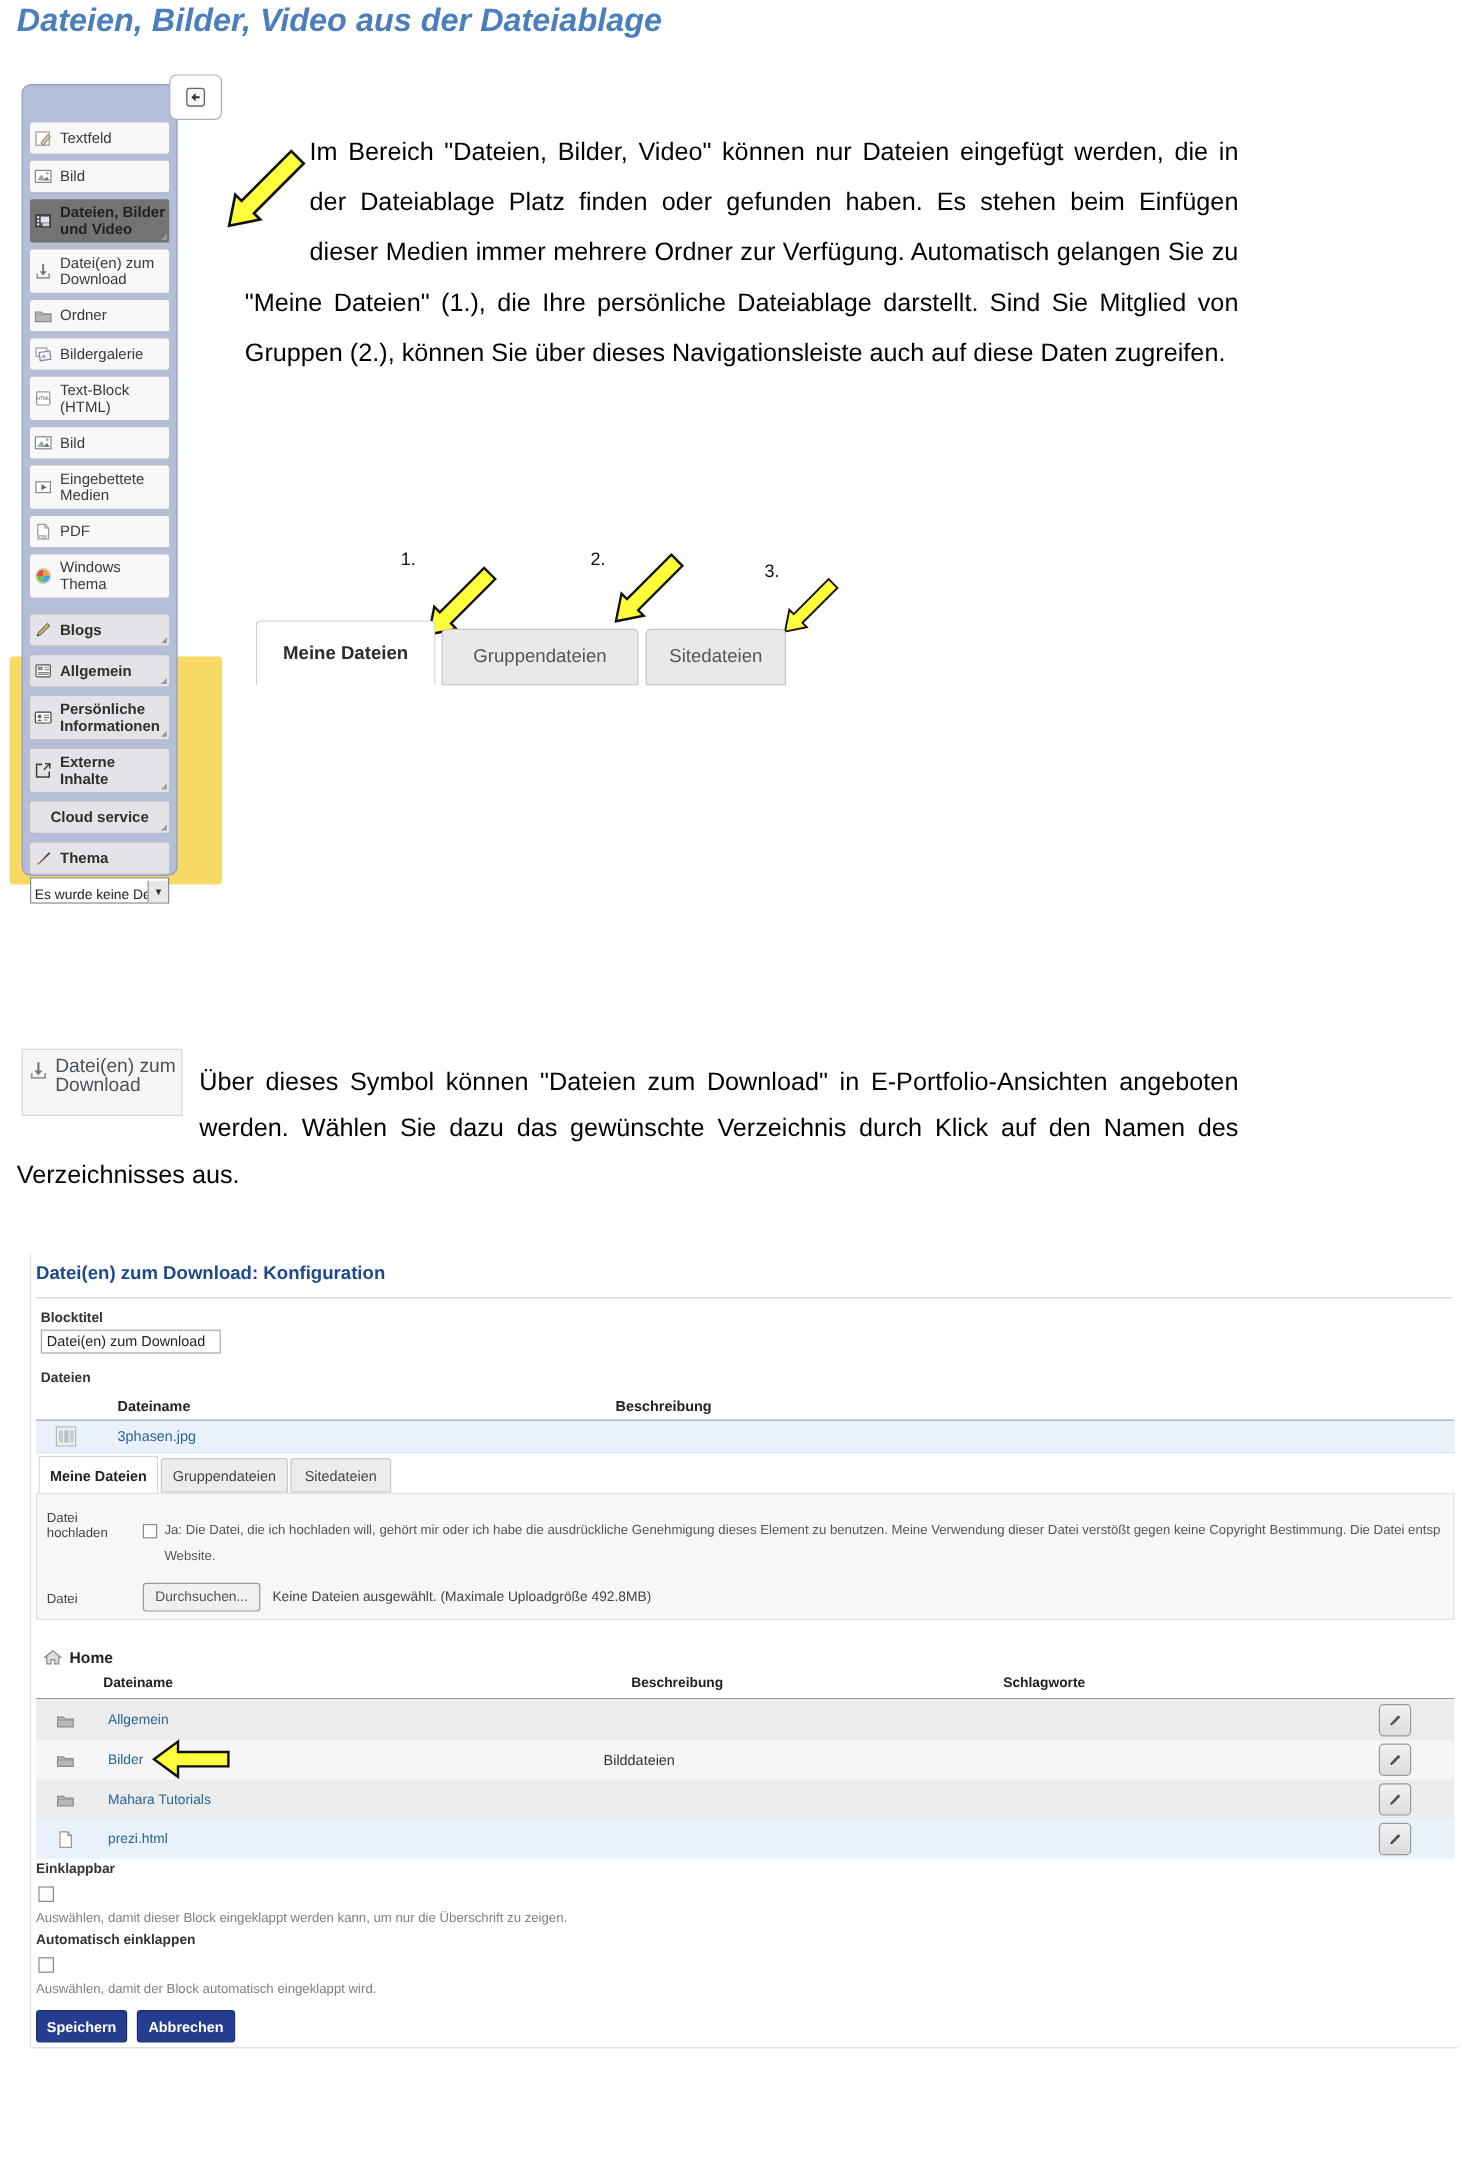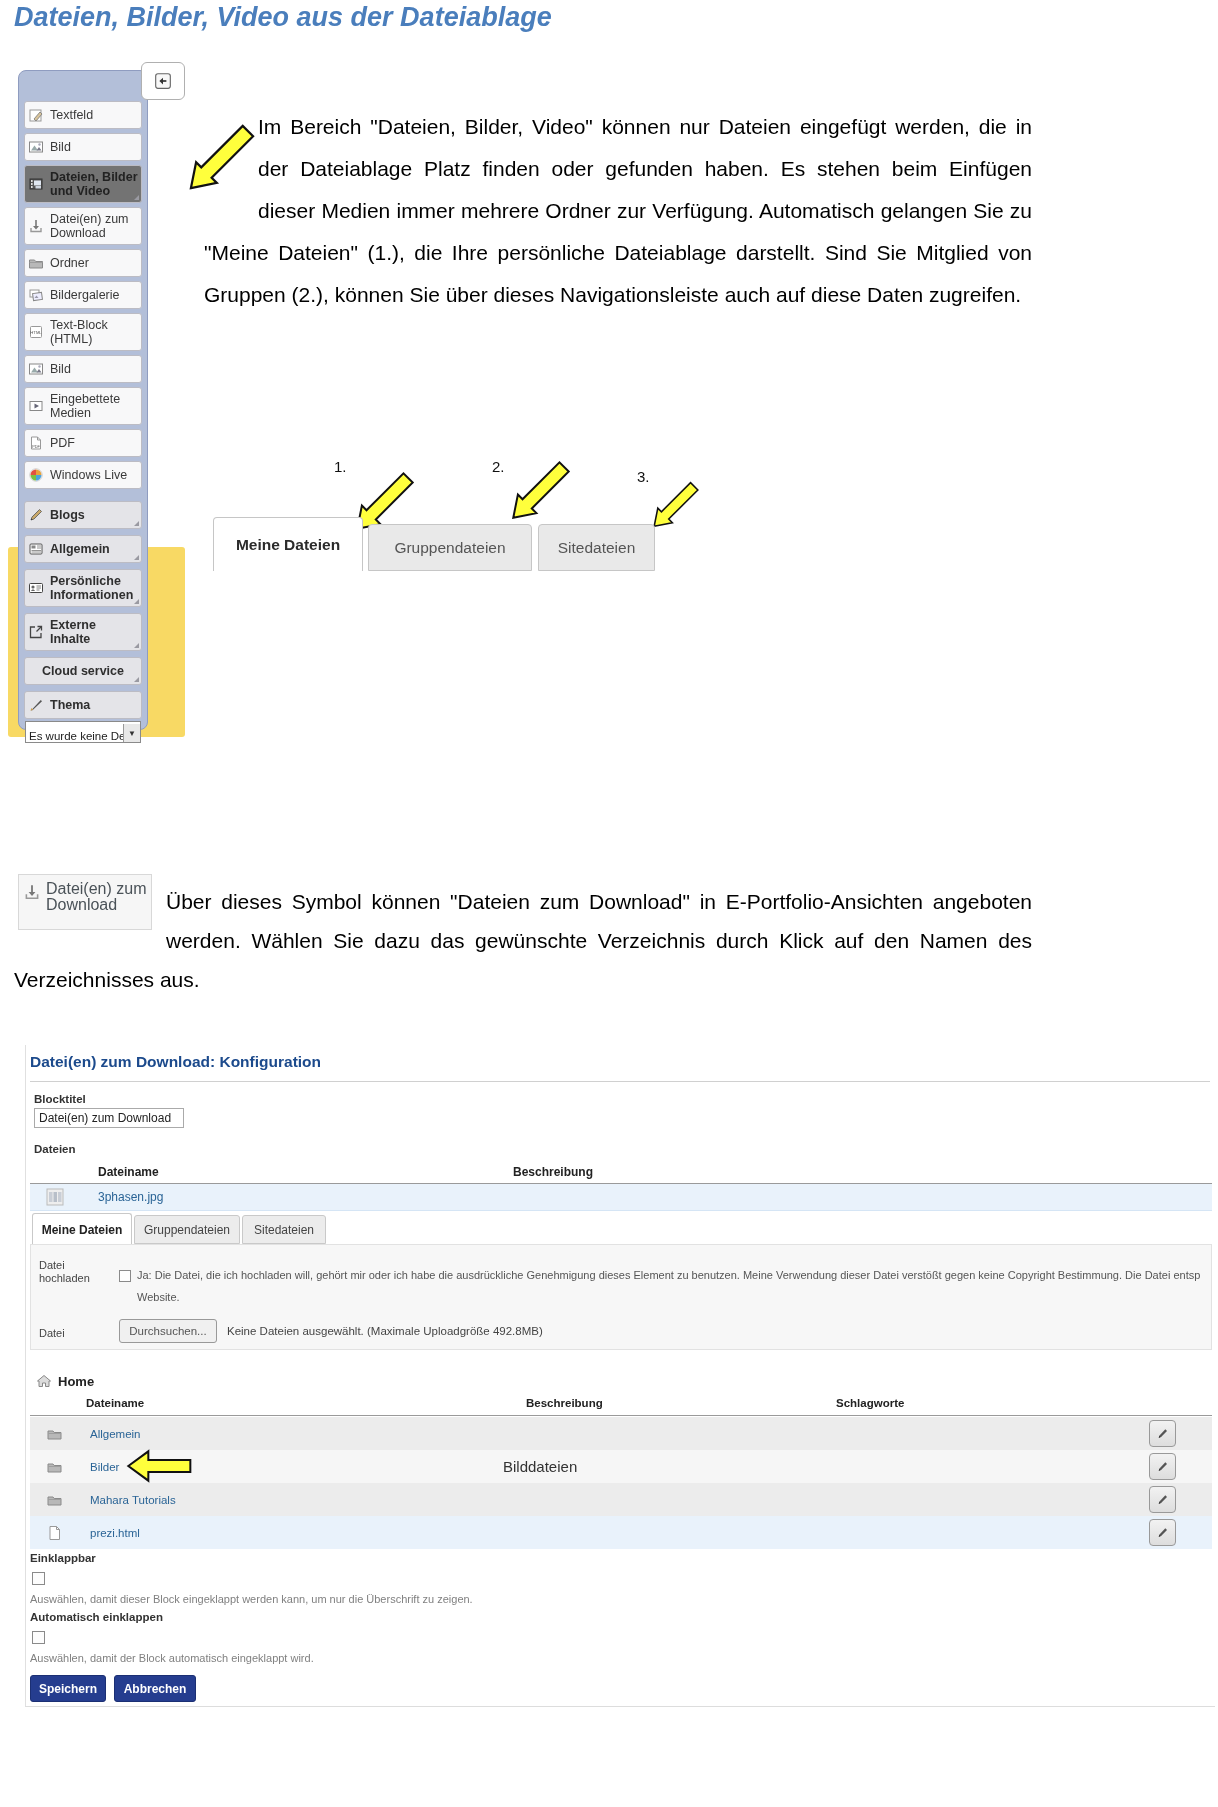--- a/index.html
+++ b/index.html
@@ -79,21 +79,21 @@
   .cfg-panel{left:4px;top:199px;width:1182px;height:106px;background:#f7f7f7;border:1px solid #e2e2e2;box-sizing:border-box;}
   .cb{display:inline-block;width:12px;height:12px;background:#fdfdfd;border:1px solid #8a8a8a;box-sizing:border-box;}
   .nowrap{white-space:nowrap;overflow:hidden;}
   .gray-help{color:#808080;font-size:11px;}
   .btn-browse{box-sizing:border-box;border:1px solid #999;border-radius:3px;background:#f0f0f0;
        font-size:11.5px;color:#555;display:flex;align-items:center;justify-content:center;font-family:"Liberation Sans",sans-serif;}
   .home-row{display:flex;align-items:flex-end;gap:6px;font-weight:bold;font-size:13px;color:#222;}
   .frow{left:4px;width:1182px;height:33px;display:flex;align-items:center;box-sizing:border-box;padding-left:16px;position:absolute;}
   .frow .fic{width:17px;height:16px;margin-right:27px;}
   .frow .fname{width:413px;font-size:11.5px;}
-  .frow .fdesc{width:310px;font-size:15px;color:#333;}
+  .frow .fdesc{width:310px;font-size:12px;color:#333;}
   .btn-edit{position:absolute;right:36px;width:27px;height:27px;box-sizing:border-box;border:1px solid #999;
        border-radius:4px;background:linear-gradient(#f2f2f2,#ddd);display:flex;align-items:center;justify-content:center;}
   .btn-edit svg{width:15px;height:15px;}
   .btn-navy{box-sizing:border-box;background:#253d8f;color:#fff;font-weight:bold;font-size:12px;
        border:1px solid #1b2f73;border-radius:3px;display:flex;align-items:center;justify-content:center;
        font-family:"Liberation Sans",sans-serif;}
 </style>
 </head>
 <body>
 
@@ -209,21 +209,21 @@
     <div class="sb-item">
       <span class="sb-ic">
           <svg viewBox="0 0 16 16">
             <circle cx="8" cy="8" r="6.2" fill="#fff" stroke="#ccc"></circle>
             <path d="M8 2.5 A5.5 5.5 0 0 1 13.5 8 L8 8 Z" fill="#e8a33d"></path>
             <path d="M13.5 8 A5.5 5.5 0 0 1 8 13.5 L8 8 Z" fill="#4aa3df"></path>
             <path d="M8 13.5 A5.5 5.5 0 0 1 2.5 8 L8 8 Z" fill="#7ac143"></path>
             <path d="M2.5 8 A5.5 5.5 0 0 1 8 2.5 L8 8 Z" fill="#e25041"></path>
           </svg>
         </span>
-      <span class="sb-lbl">Windows Live</span>
+      <span class="sb-lbl">Windows Thema</span>
     </div>
     <div class="sb-gap"></div>
     <div class="sb-head">
       <span class="sb-ic">
           <svg viewBox="0 0 16 16">
             <path d="M3 13 L4 10 L11.5 2.5 L13.5 4.5 L6 12 Z" fill="#caa96a" stroke="#555" stroke-width="0.8"></path>
             <path d="M3 13 L4.6 12.6 L3.4 11.4 Z" fill="#333"></path>
           </svg>
         </span>
       <span class="sb-lbl">Blogs</span>

